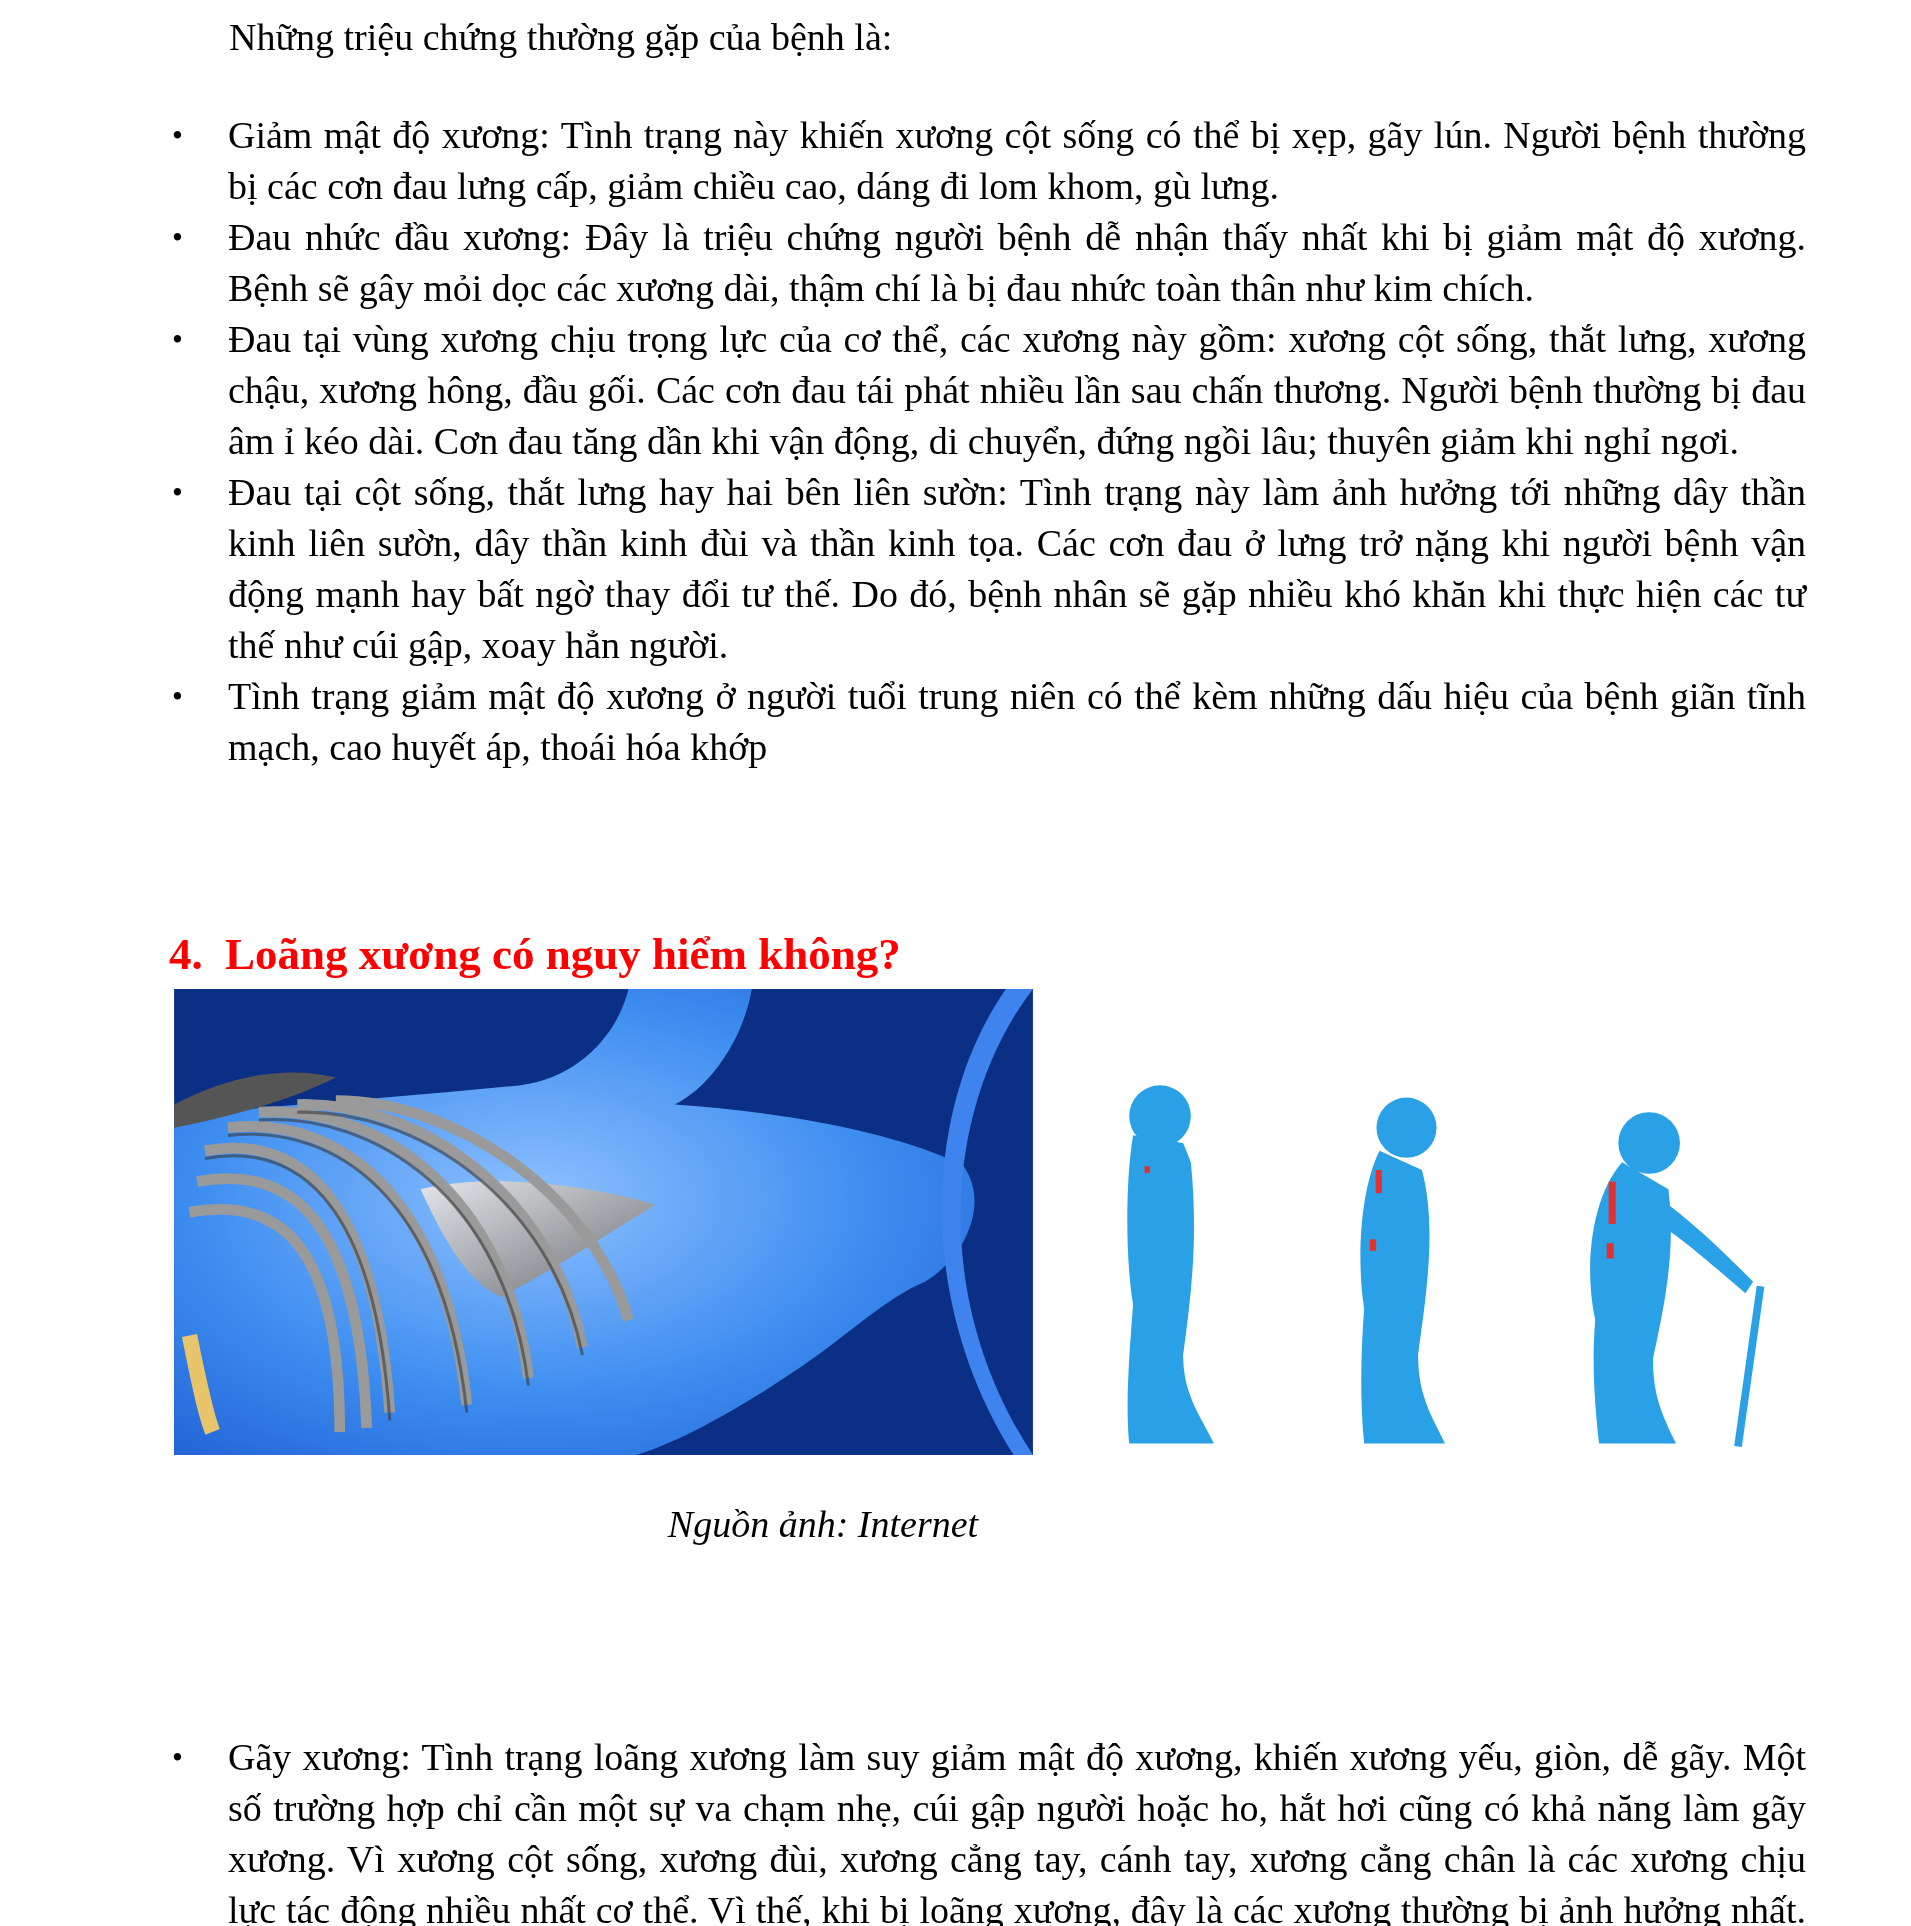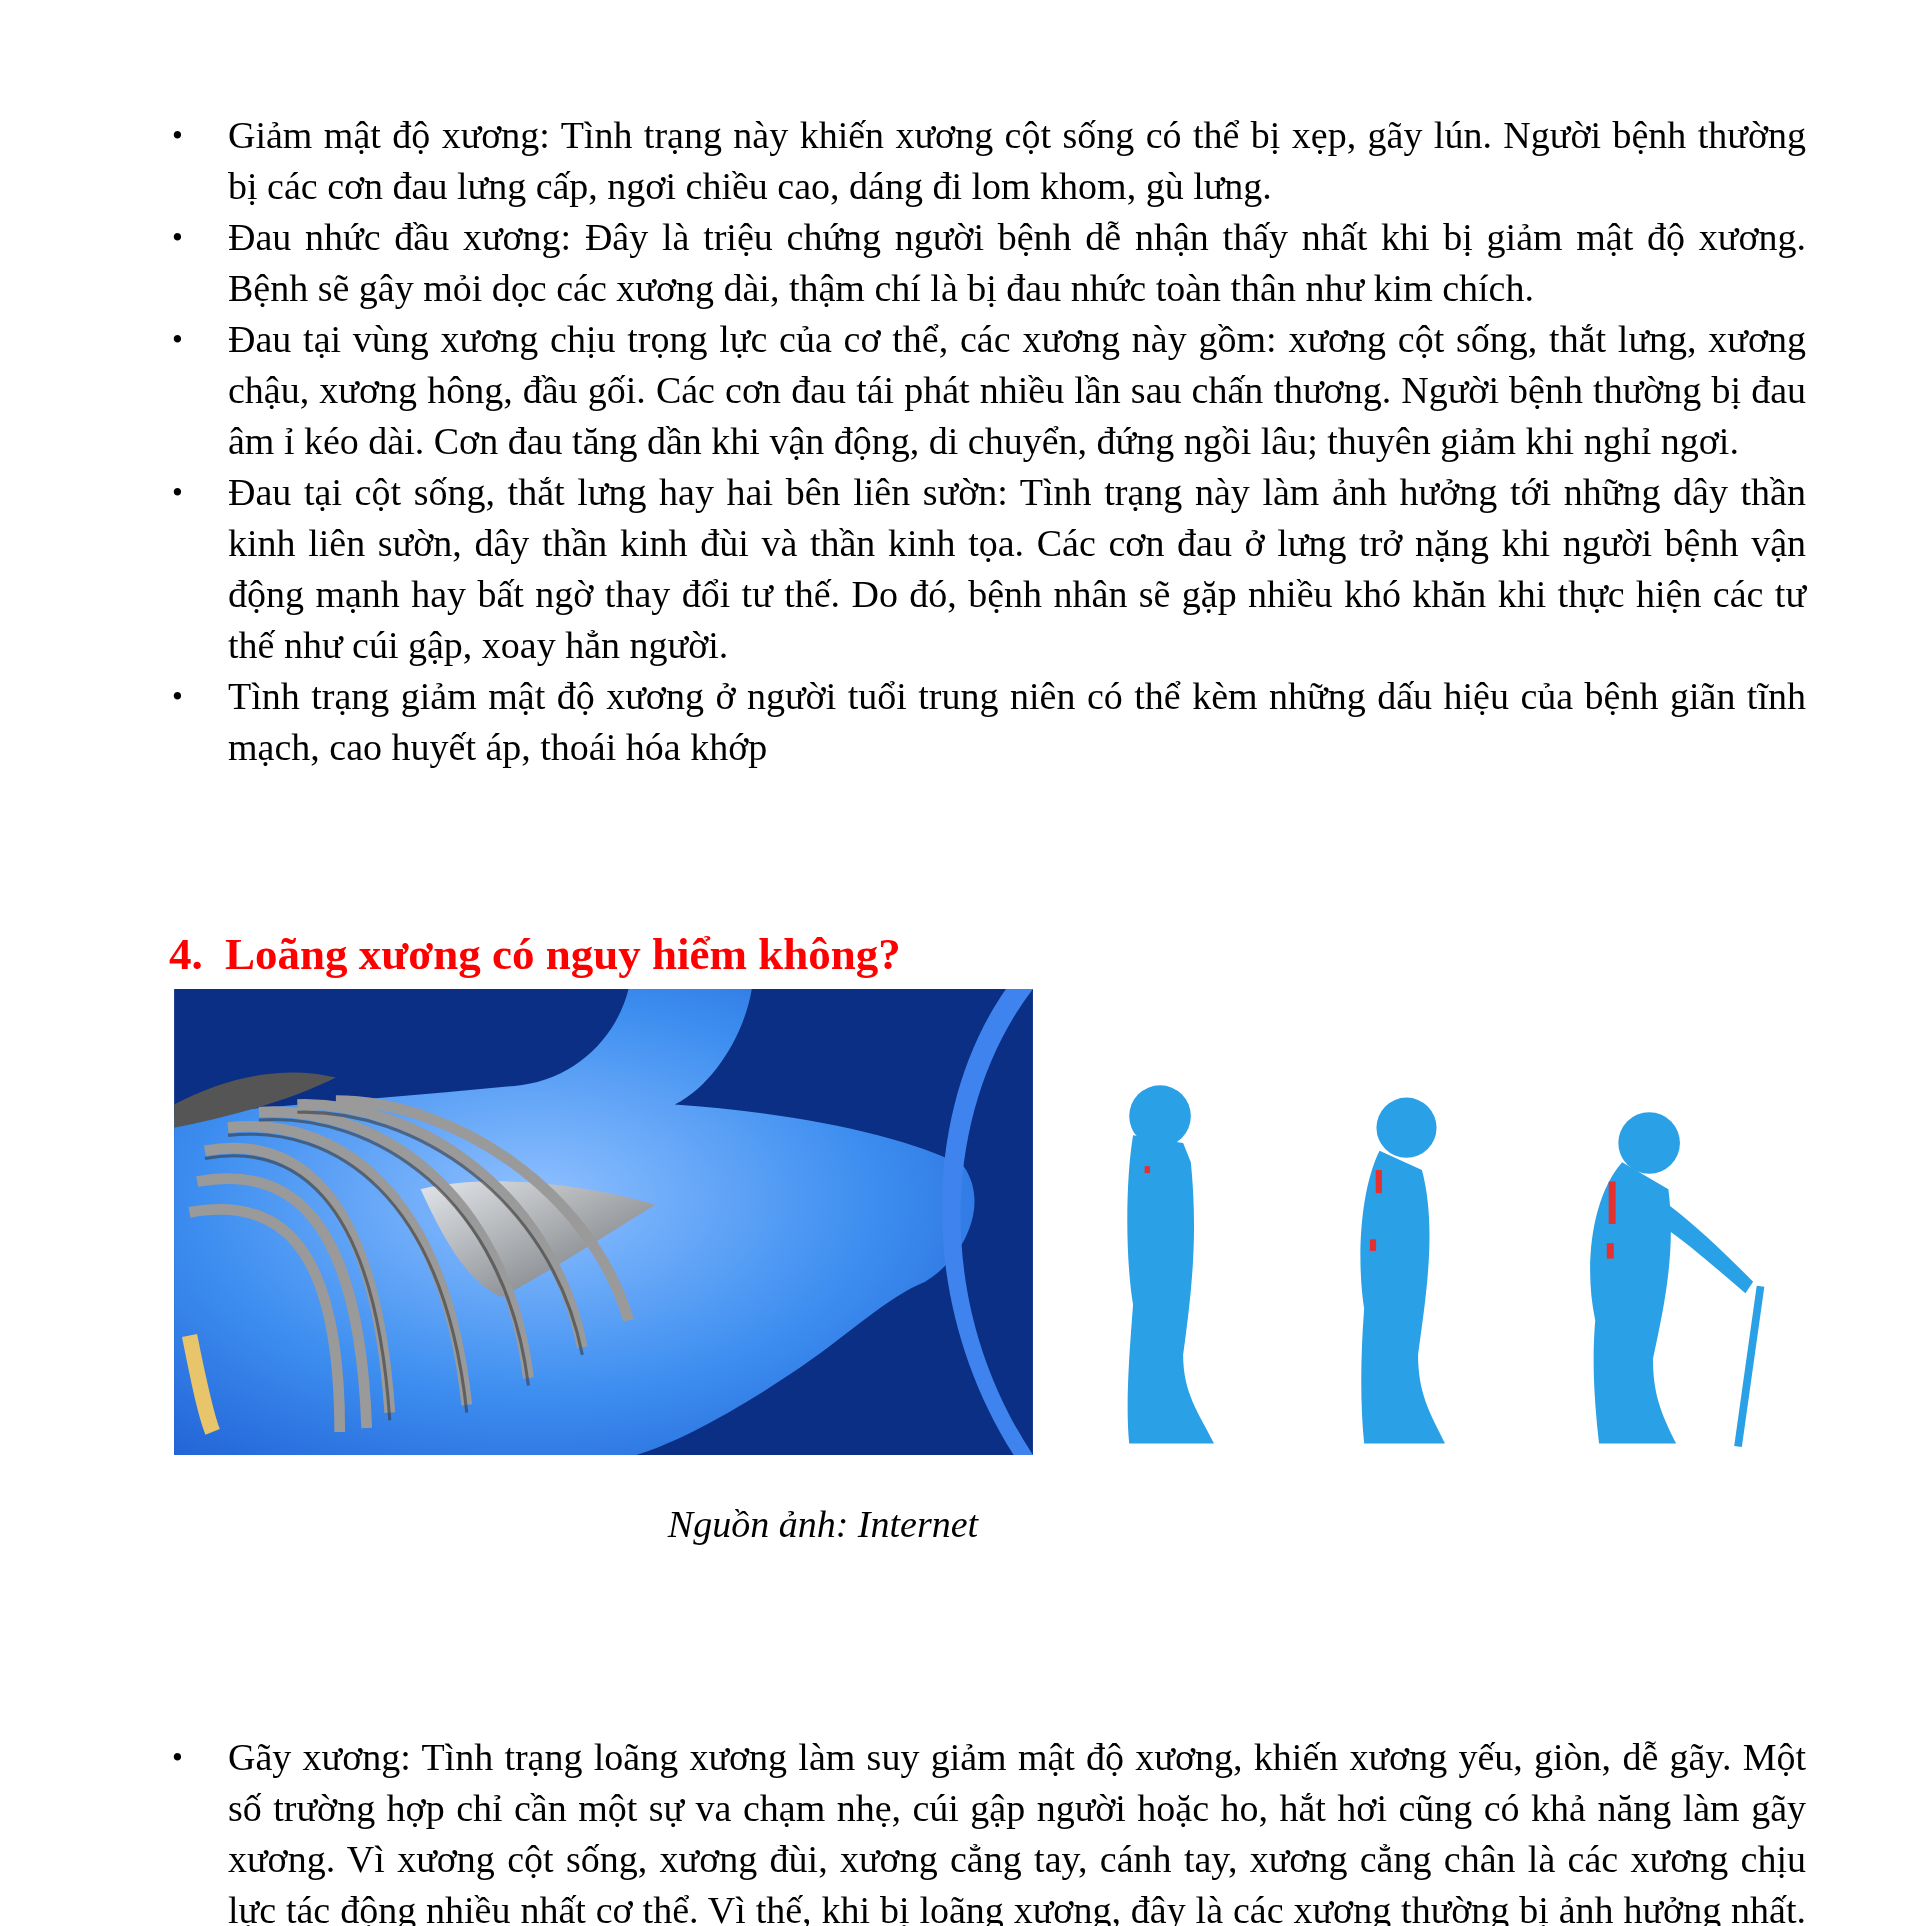--- a/index.html
+++ b/index.html
@@ -17,23 +17,24 @@
   .figure { position:absolute; left:174px; top:989px; width:1637px; height:466px; }
   .caption { position:absolute; left:0; width:1646px; top:1499px; text-align:center; font-style:italic; }
   .para { position:absolute; left:146px; width:1660px; top:1591px; text-align:justify; text-indent:82px; }
   .ul2 { top:1732px; }
 </style>
 </head>
 <body>
 
 <div class="page">
 
+  <div class="intro txt">Những triệu chứng thường gặp của bệnh là:</div>
 
   <ul class="ul ul1 txt">
-    <li><span class="bullet">•</span><span>Giảm mật độ xương: Tình trạng này khiến xương cột sống có thể bị xẹp, gãy lún. Người bệnh thường bị các cơn đau lưng cấp, ngơi chiều cao, dáng đi lom khom, gù lưng.</span></li>
+    <li><span class="bullet">•</span><span>Giảm mật độ xương: Tình trạng này khiến xương cột sống có thể bị xẹp, gãy lún. Người bệnh thường bị các cơn đau lưng cấp, giảm chiều cao, dáng đi lom khom, gù lưng.</span></li>
     <li><span class="bullet">•</span><span>Đau nhức đầu xương: Đây là triệu chứng người bệnh dễ nhận thấy nhất khi bị giảm mật độ xương. Bệnh sẽ gây mỏi dọc các xương dài, thậm chí là bị đau nhức toàn thân như kim chích.</span></li>
     <li><span class="bullet">•</span><span>Đau tại vùng xương chịu trọng lực của cơ thể, các xương này gồm: xương cột sống, thắt lưng, xương chậu, xương hông, đầu gối. Các cơn đau tái phát nhiều lần sau chấn thương. Người bệnh thường bị đau âm ỉ kéo dài. Cơn đau tăng dần khi vận động, di chuyển, đứng ngồi lâu; thuyên giảm khi nghỉ ngơi.</span></li>
     <li><span class="bullet">•</span><span>Đau tại cột sống, thắt lưng hay hai bên liên sườn: Tình trạng này làm ảnh hưởng tới những dây thần kinh liên sườn, dây thần kinh đùi và thần kinh tọa. Các cơn đau ở lưng trở nặng khi người bệnh vận động mạnh hay bất ngờ thay đổi tư thế. Do đó, bệnh nhân sẽ gặp nhiều khó khăn khi thực hiện các tư thế như cúi gập, xoay hẳn người.</span></li>
     <li><span class="bullet">•</span><span>Tình trạng giảm mật độ xương ở người tuổi trung niên có thể kèm những dấu hiệu của bệnh giãn tĩnh mạch, cao huyết áp, thoái hóa khớp</span></li>
   </ul>
 
   <div class="heading">
     <span class="num">4.</span><span>Loãng xương có nguy hiểm không?</span>
   </div>
 

